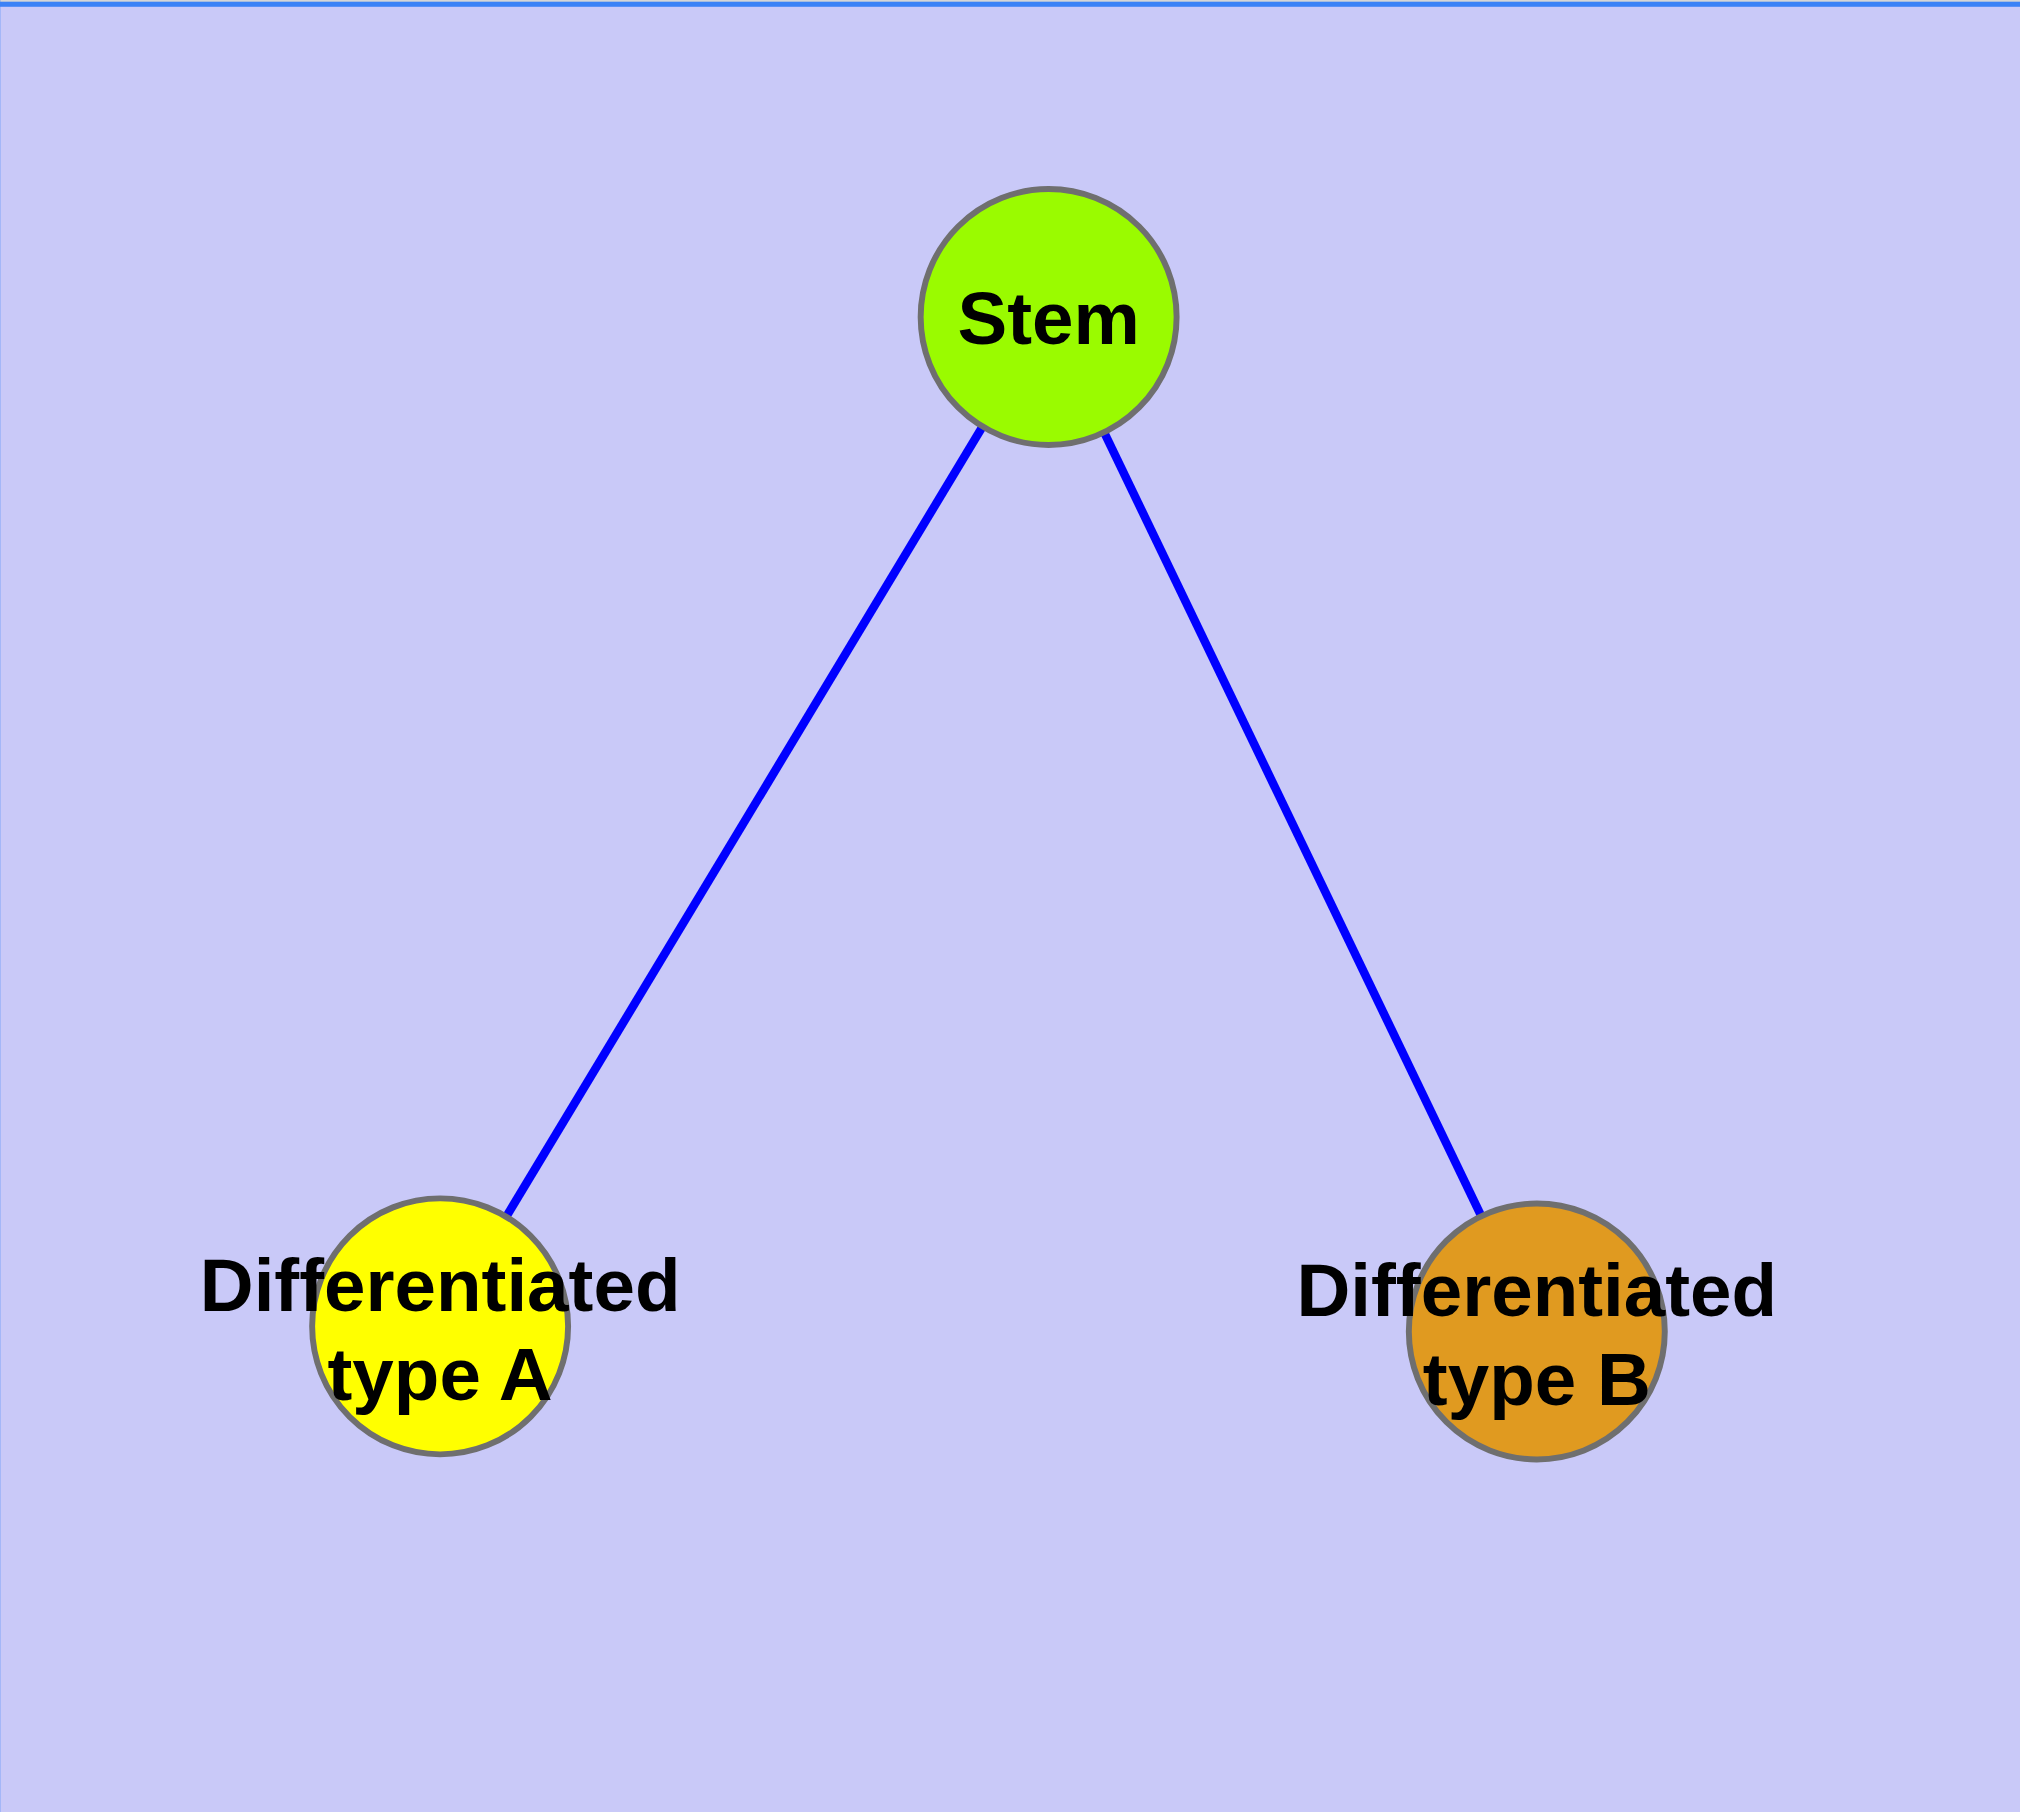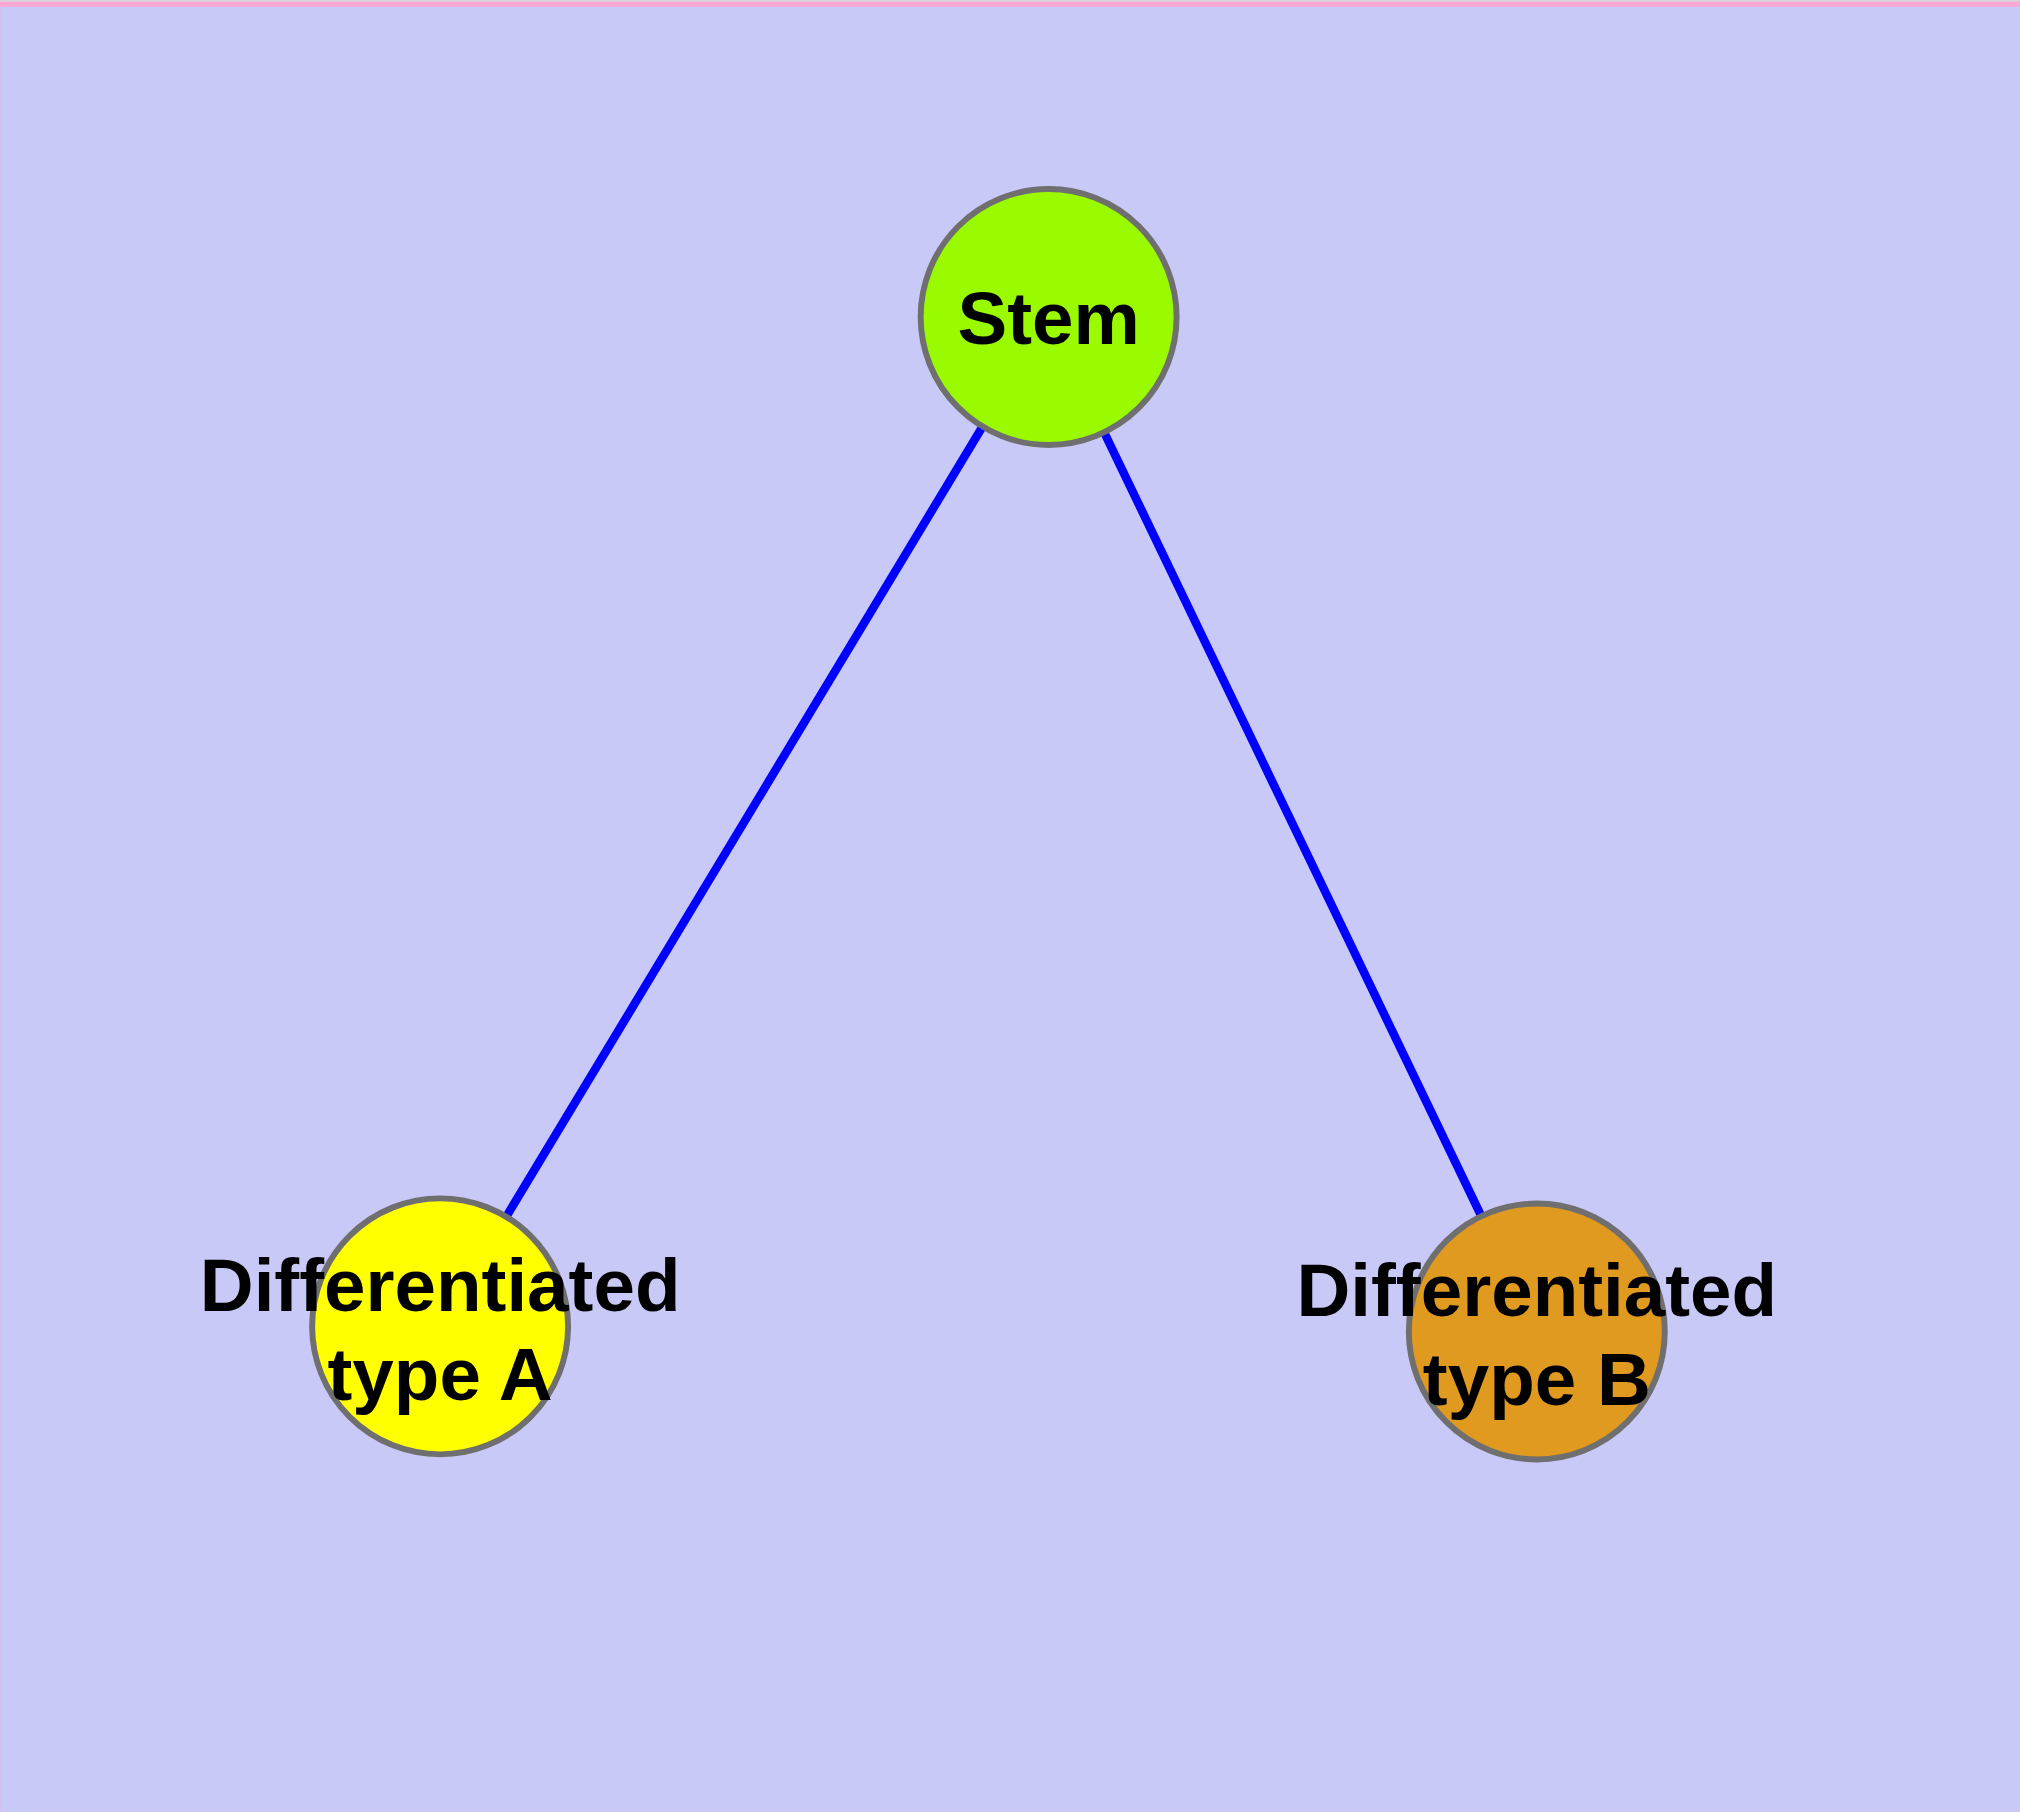--- a/index.html
+++ b/index.html
@@ -3,21 +3,21 @@
 <meta charset="utf-8">
 <style>
   html, body {
     margin: 0;
     padding: 0;
   }
   .page {
     position: relative;
     width: 2021px;
     height: 1812px;
-    background: #f9a8d4;
+    background: #3b82f6;
     overflow: hidden;
   }
   .page svg {
     display: block;
     width: 2021px;
     height: 1812px;
   }
   .edge {
     stroke-width: 10px;
     stroke-linecap: butt;

